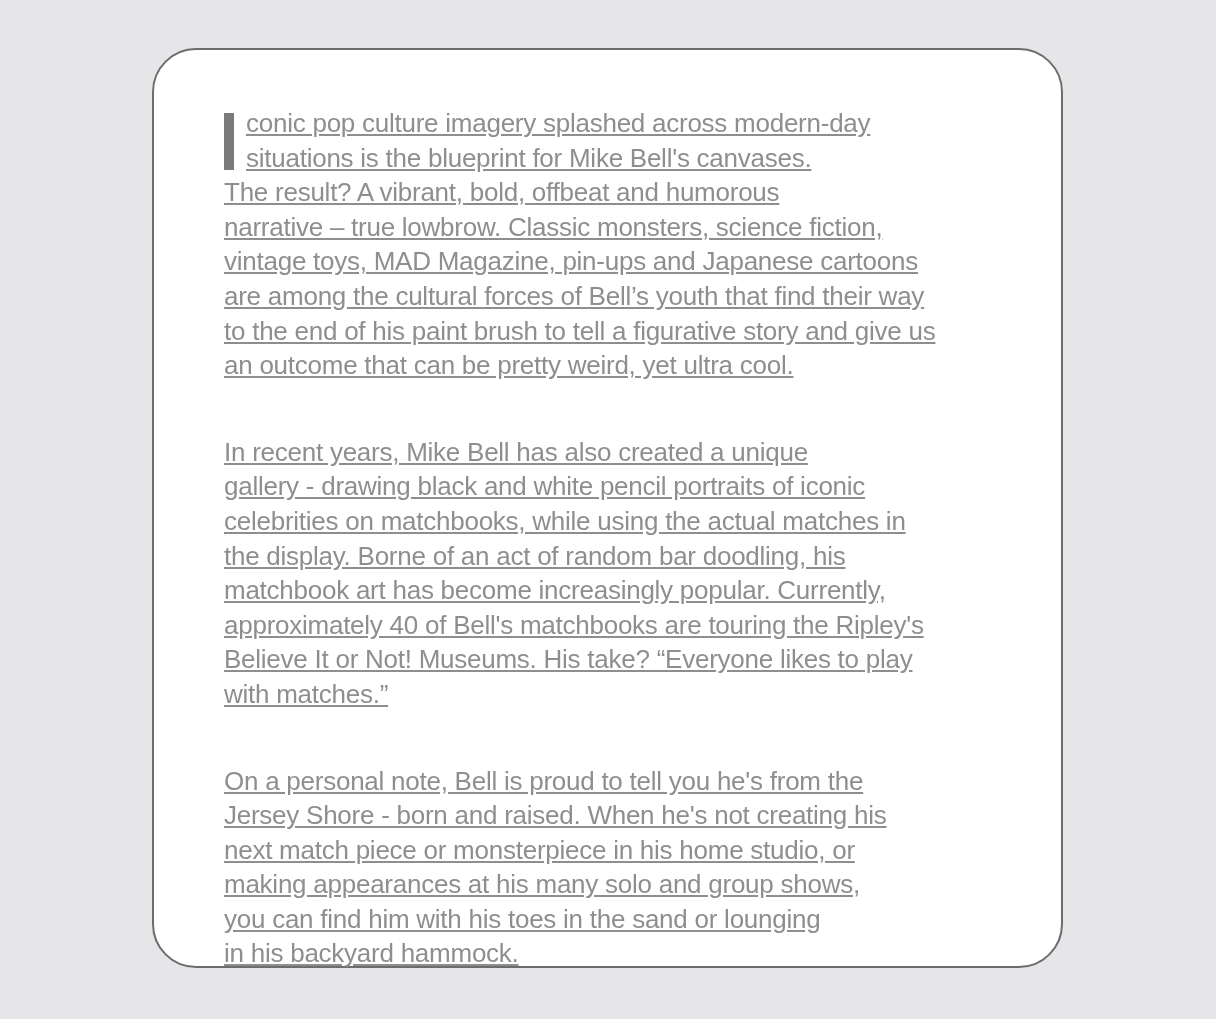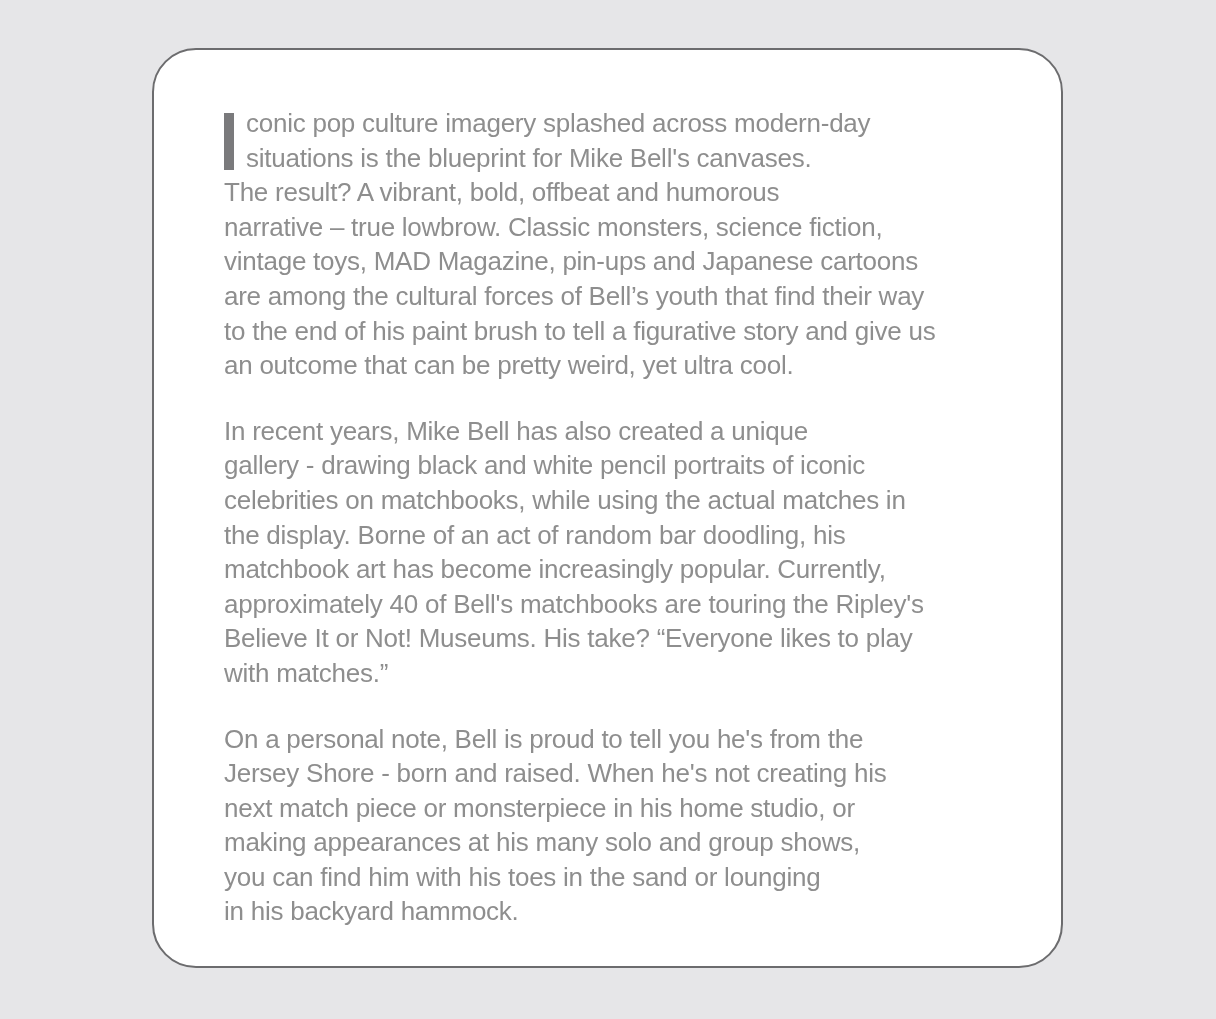--- a/index.html
+++ b/index.html
@@ -45,24 +45,25 @@
     margin: 7px 12px 0 0;
     background: #7a7a7c;
     color: transparent;
     overflow: hidden;
     font-size: 57px;
     line-height: 57px;
   }
 
   .para {
     white-space: pre-line;
+    text-decoration: underline;
   }
 
   .para + .para {
-    margin-top: 31px;
+    margin-top: 52px;
   }
 </style>
 </head>
 <body>
 
 <div class="bio-card">
   <div class="article">
     <span class="dropcap">I</span>
     <div class="para">conic pop culture imagery splashed across modern-day
 situations is the blueprint for Mike Bell's canvases.

